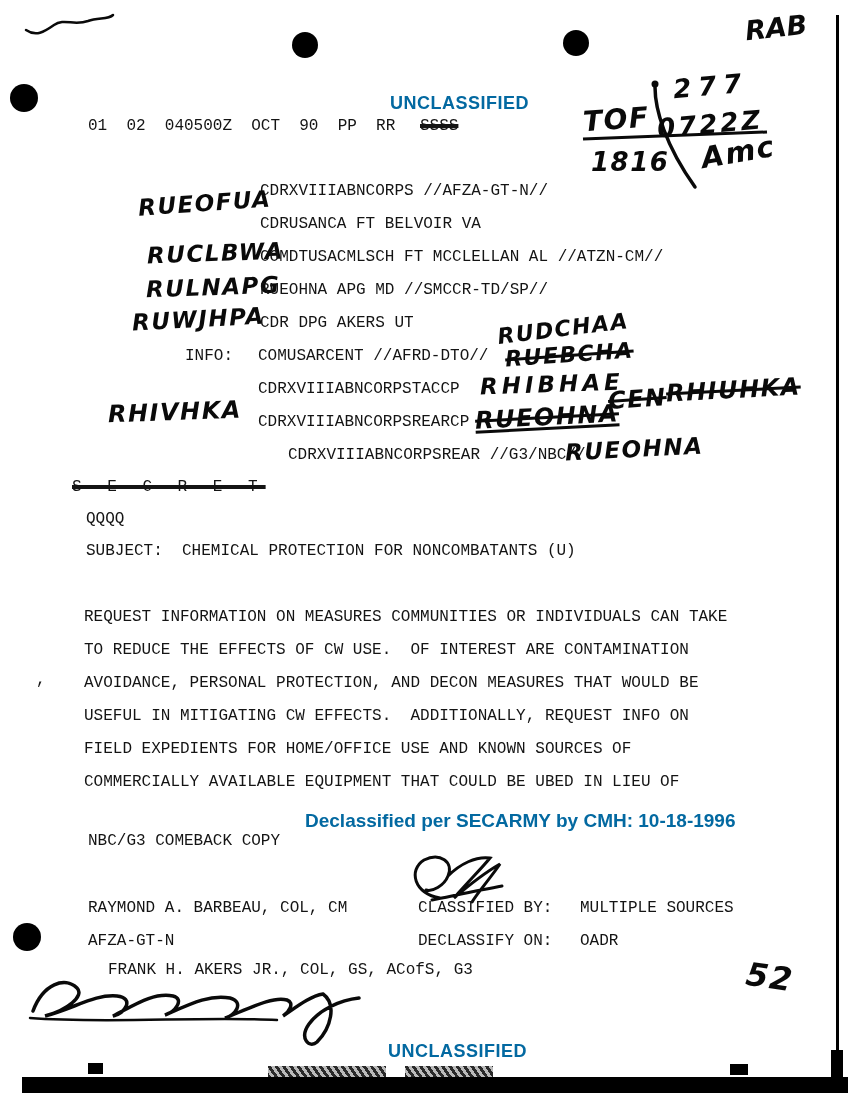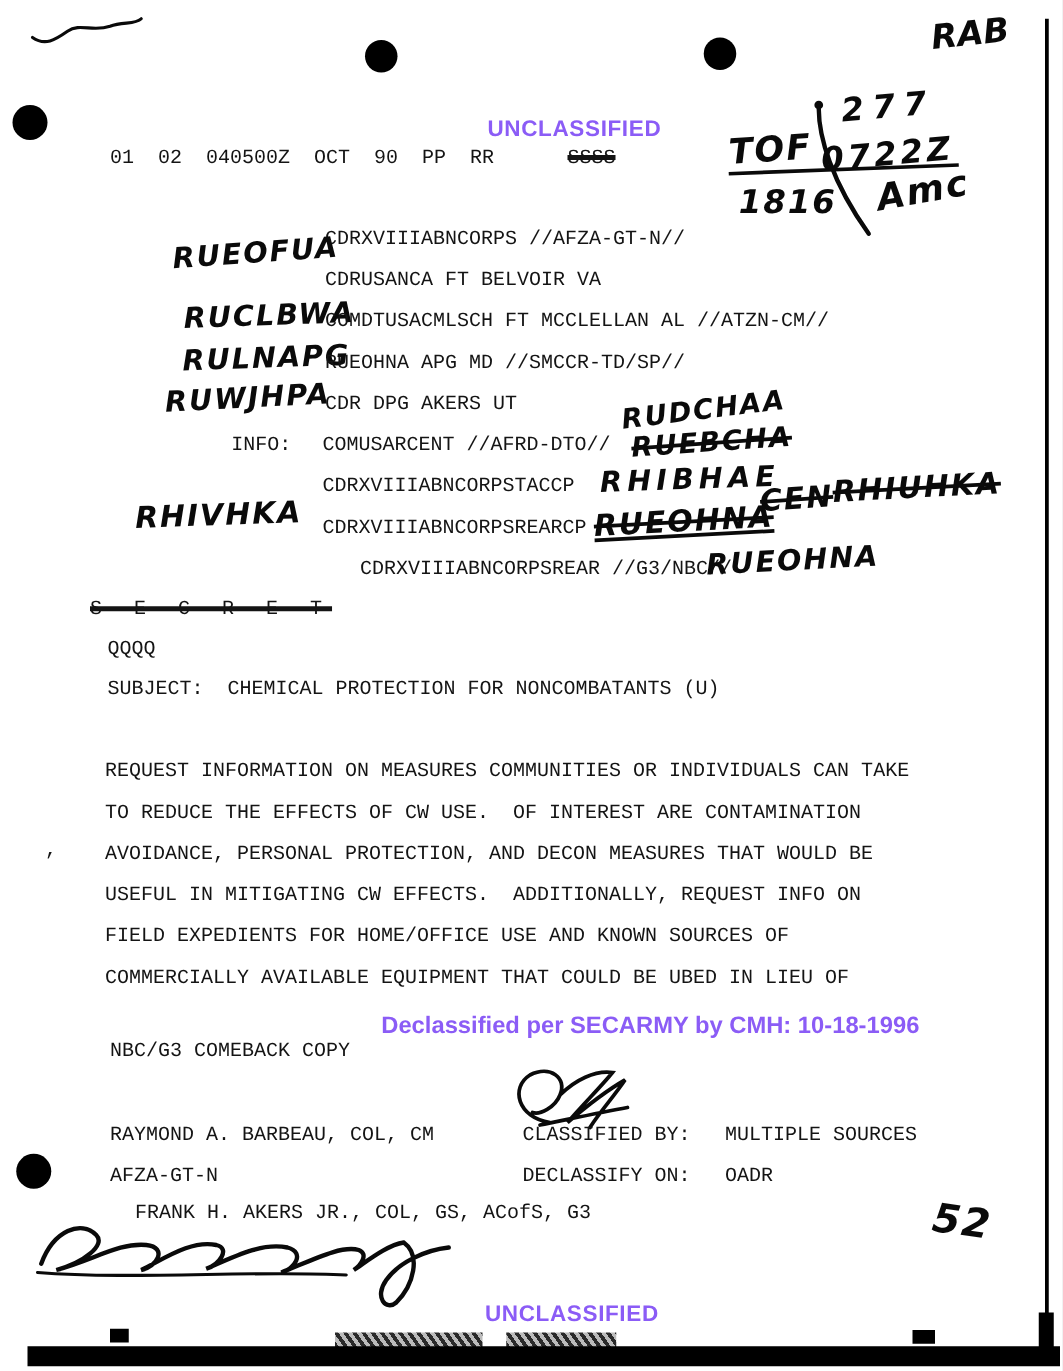--- a/index.html
+++ b/index.html
@@ -2,40 +2,40 @@
 <html><head>
 <meta charset="utf-8">
 <style>
   html,body{margin:0;padding:0;background:#e8e8e8;}
   .page{position:relative;width:850px;height:1097px;background:#ffffff;overflow:hidden;
         font-family:"Liberation Mono",monospace;color:#111;}
   
   .t{position:absolute;font:16px/1 "Liberation Mono",monospace;color:#141414;white-space:pre;}
   .struck-heavy{text-decoration:line-through;text-decoration-thickness:4px;}
   
-  .stamp{position:absolute;font-family:"Liberation Sans",sans-serif;font-weight:bold;color:#8b5cf6;white-space:pre;}
+  .stamp{position:absolute;font-family:"Liberation Sans",sans-serif;font-weight:bold;color:#0369a1;white-space:pre;}
   
   .hand{position:absolute;font-family:"DejaVu Sans",sans-serif;font-style:italic;font-weight:bold;
         color:#0a0a0a;white-space:pre;letter-spacing:1.5px;}
   .hstruck{text-decoration:line-through;text-decoration-thickness:3px;}
   .hustruck{text-decoration:underline line-through;text-decoration-thickness:3px;}
   .punch{position:absolute;background:#000;border-radius:50%;}
   .svgmark{position:absolute;}
   .bar{position:absolute;background:#000;}
   .hatch{position:absolute;background:repeating-linear-gradient(55deg,#2a2a2a 0 3px,#bbb 3px 6px);}
   
   #squiggle{left:22px;top:10px;}
   #rab{left:745px;top:12px;font-size:27px;transform:rotate(-6deg);letter-spacing:0;}
   #punch-tl{left:10px;top:84px;width:28px;height:28px;}
   #punch-t1{left:292px;top:32px;width:26px;height:26px;}
   #punch-t2{left:563px;top:30px;width:26px;height:26px;}
   #punch-bl{left:13px;top:923px;width:28px;height:28px;}
   #unclass-top{left:390px;top:93px;font-size:18px;letter-spacing:.5px;}
   #hdr-line{left:88px;top:118px;}
-  #hdr-struck{left:420px;top:118px;margin-left:34px;}
+  #hdr-struck{left:420px;top:118px;}
   #tof{left:575px;top:73px;width:215px;height:125px;position:absolute;}
   #tof svg{position:absolute;left:0;top:0;}
   #tof-label{left:8px;top:30px;font-size:28px;transform:rotate(-4deg);}
   #tof-top{left:98px;top:-2px;font-size:26px;letter-spacing:7px;transform:rotate(-5deg);}
   #tof-mid{left:82px;top:36px;font-size:26px;letter-spacing:3px;transform:rotate(-5deg);}
   #tof-bottom{left:16px;top:74px;font-size:26px;}
   #tof-right{left:126px;top:62px;font-size:29px;transform:rotate(-10deg);}
   #r0{left:260px;top:183px;}
   #r1{left:260px;top:216px;} #h1{left:138px;top:190px;font-size:23px;transform:rotate(-4deg);}
   #r2{left:260px;top:249px;} #h2{left:147px;top:240px;font-size:23px;transform:rotate(-2deg);}

